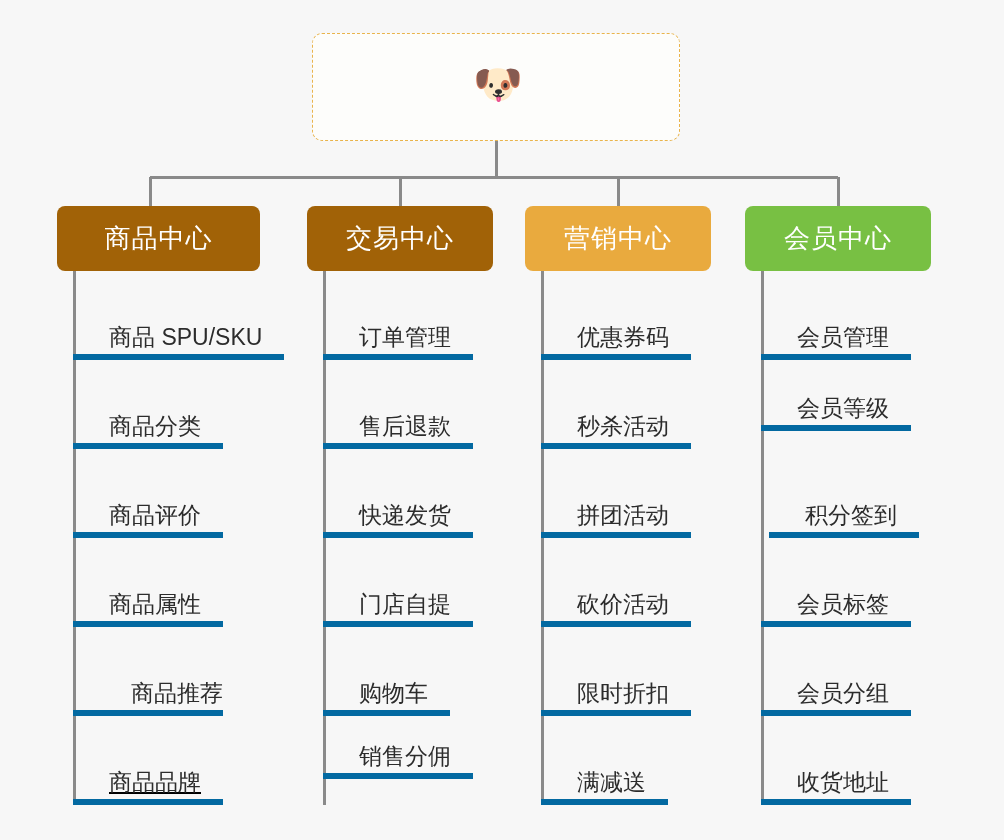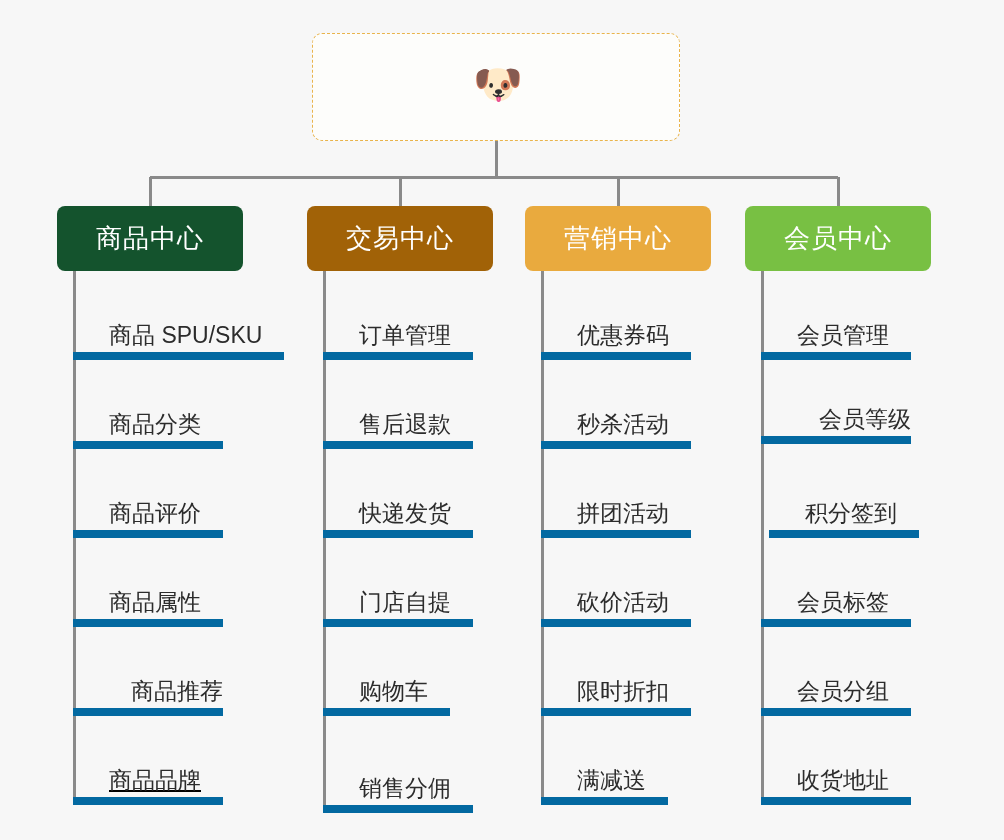--- a/index.html
+++ b/index.html
@@ -91,21 +91,21 @@
   }
   .leaf {
     position: absolute;
     left: 0;
     height: 89px;
     box-sizing: border-box;
     display: flex;
     align-items: flex-end;
     padding-left: 36px;
     padding-bottom: 6px;
-    border-bottom: 8px solid #0369a1;
+    border-bottom: 6px solid #0369a1;
   }
   .leaf-label {
     font-size: 23px;
     color: #2c2c2c;
     white-space: nowrap;
     line-height: 1.1;
     transform: translateY(2px);
   }
 </style>
 </head>
@@ -122,21 +122,21 @@
         <path d="M 618 177 L 618 206"></path>
         <path d="M 838 177 L 838 206"></path>
       </g>
   </svg>
 
   <div class="root-node">
     <span class="root-emoji">🐶</span>
   </div>
 
   <div id="branch-layer">
-      <div class="category" style="left: 57px; width: 186px; background: #14532d;">
+      <div class="category" style="left: 57px; width: 203px; background: #a16207;">
         <span>商品中心</span>
       </div>
       <div class="leaf-col" style="left: 73px;">
         <div class="leaf-rail" style="height: 534px; background: rgb(138, 138, 138);"></div>
         <div class="leaf" style="top: 0px; width: 211px;">
           <span class="leaf-label">商品 SPU/SKU</span>
         </div>
         <div class="leaf" style="top: 89px; width: 150px;">
           <span class="leaf-label">商品分类</span>
         </div>
@@ -166,21 +166,21 @@
         </div>
         <div class="leaf" style="top: 178px; width: 150px; text-align: right;">
           <span class="leaf-label">快递发货</span>
         </div>
         <div class="leaf" style="top: 267px; width: 150px;">
           <span class="leaf-label">门店自提</span>
         </div>
         <div class="leaf" style="top: 356px; width: 127px;">
           <span class="leaf-label">购物车</span>
         </div>
-        <div class="leaf" style="top: 453px; width: 150px;">
+        <div class="leaf" style="top: 419px; width: 150px;">
           <span class="leaf-label">销售分佣</span>
         </div>
       </div>
       <div class="category" style="left: 525px; width: 186px; background: rgb(233, 170, 62);">
         <span>营销中心</span>
       </div>
       <div class="leaf-col" style="left: 541px;">
         <div class="leaf-rail" style="height: 534px; background: rgb(138, 138, 138);"></div>
         <div class="leaf" style="top: 0px; width: 150px;">
           <span class="leaf-label">优惠券码</span>
@@ -202,21 +202,21 @@
         </div>
       </div>
       <div class="category" style="left: 745px; width: 186px; background: rgb(120, 192, 67);">
         <span>会员中心</span>
       </div>
       <div class="leaf-col" style="left: 761px;">
         <div class="leaf-rail" style="height: 534px; background: rgb(138, 138, 138);"></div>
         <div class="leaf" style="top: 0px; width: 150px;">
           <span class="leaf-label">会员管理</span>
         </div>
-        <div class="leaf" style="top: 84px; width: 150px; justify-content: flex-end;">
+        <div class="leaf" style="top: 71px; width: 150px;">
           <span class="leaf-label">会员等级</span>
         </div>
         <div class="leaf" style="top: 178px; width: 150px; margin-left: 8px;">
           <span class="leaf-label">积分签到</span>
         </div>
         <div class="leaf" style="top: 267px; width: 150px;">
           <span class="leaf-label">会员标签</span>
         </div>
         <div class="leaf" style="top: 356px; width: 150px;">
           <span class="leaf-label">会员分组</span>

